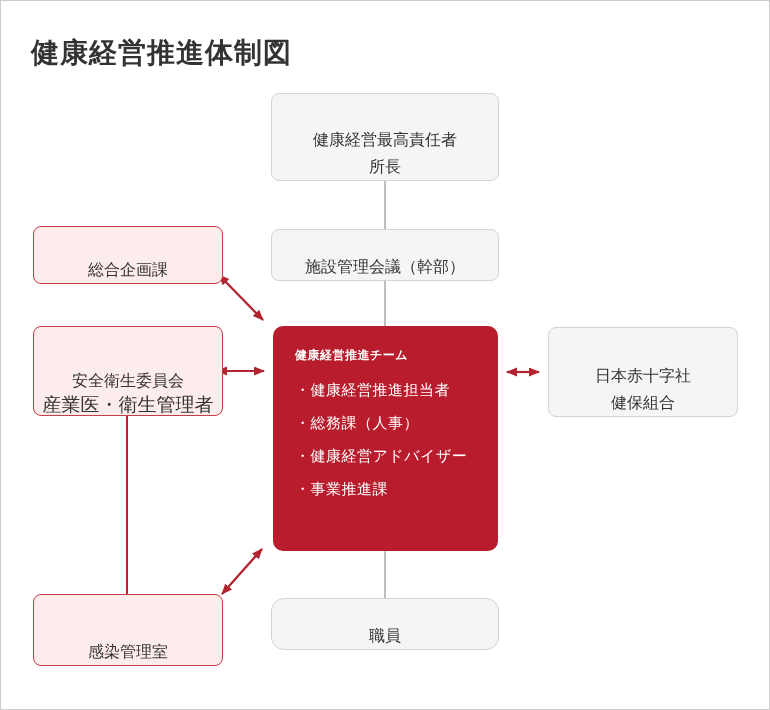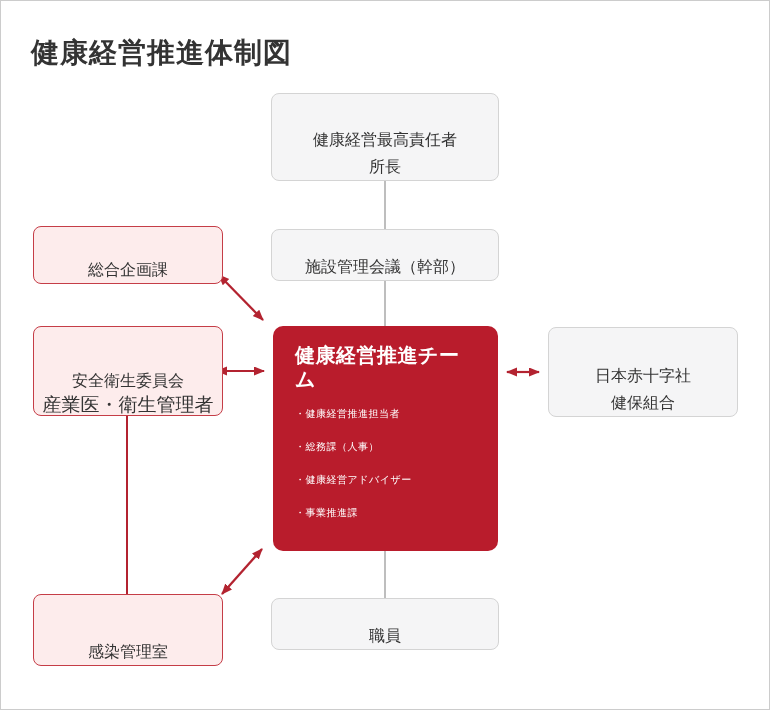--- a/index.html
+++ b/index.html
@@ -63,40 +63,40 @@
     line-height: 20px;
     margin-top: 1px;
   }
 
   .node-ceo      { left: 270px; top:  92px; width: 228px; height: 88px; }
   .node-council  { left: 270px; top: 228px; width: 228px; height: 52px; }
   .node-planning { left:  32px; top: 225px; width: 190px; height: 58px; }
   .node-safety   { left:  32px; top: 325px; width: 190px; height: 90px; }
   .node-infection{ left:  32px; top: 593px; width: 190px; height: 72px; }
   .node-redcross { left: 547px; top: 326px; width: 190px; height: 90px; }
-  .node-staff    { left: 270px; top: 597px; width: 228px; height: 52px; }
+  .node-staff    { left: 270px; top: 597px; width: 228px; height: 52px; border-radius: 13px; }
 
   .node-team {
     position: absolute;
     left: 272px; top: 325px; width: 225px; height: 225px;
     background: var(--accent_red, #b91c2c);
     border-radius: 10px;
     color: #ffffff;
     padding: 17px 20px 14px 22px;
   }
   .team-title {
-    font-size: 20px;
+    font-size: 12px;
     font-weight: bold;
     line-height: 24px;
     margin-bottom: 13px;
     letter-spacing: 0.5px;
   }
   .team-members { list-style: none; }
   .team-members li {
-    font-size: 10px;
+    font-size: 15px;
     line-height: 20px;
     margin-bottom: 13px;
     letter-spacing: 0.5px;
   }
 </style>
 </head>
 <body>
 
 <div class="canvas">
 

